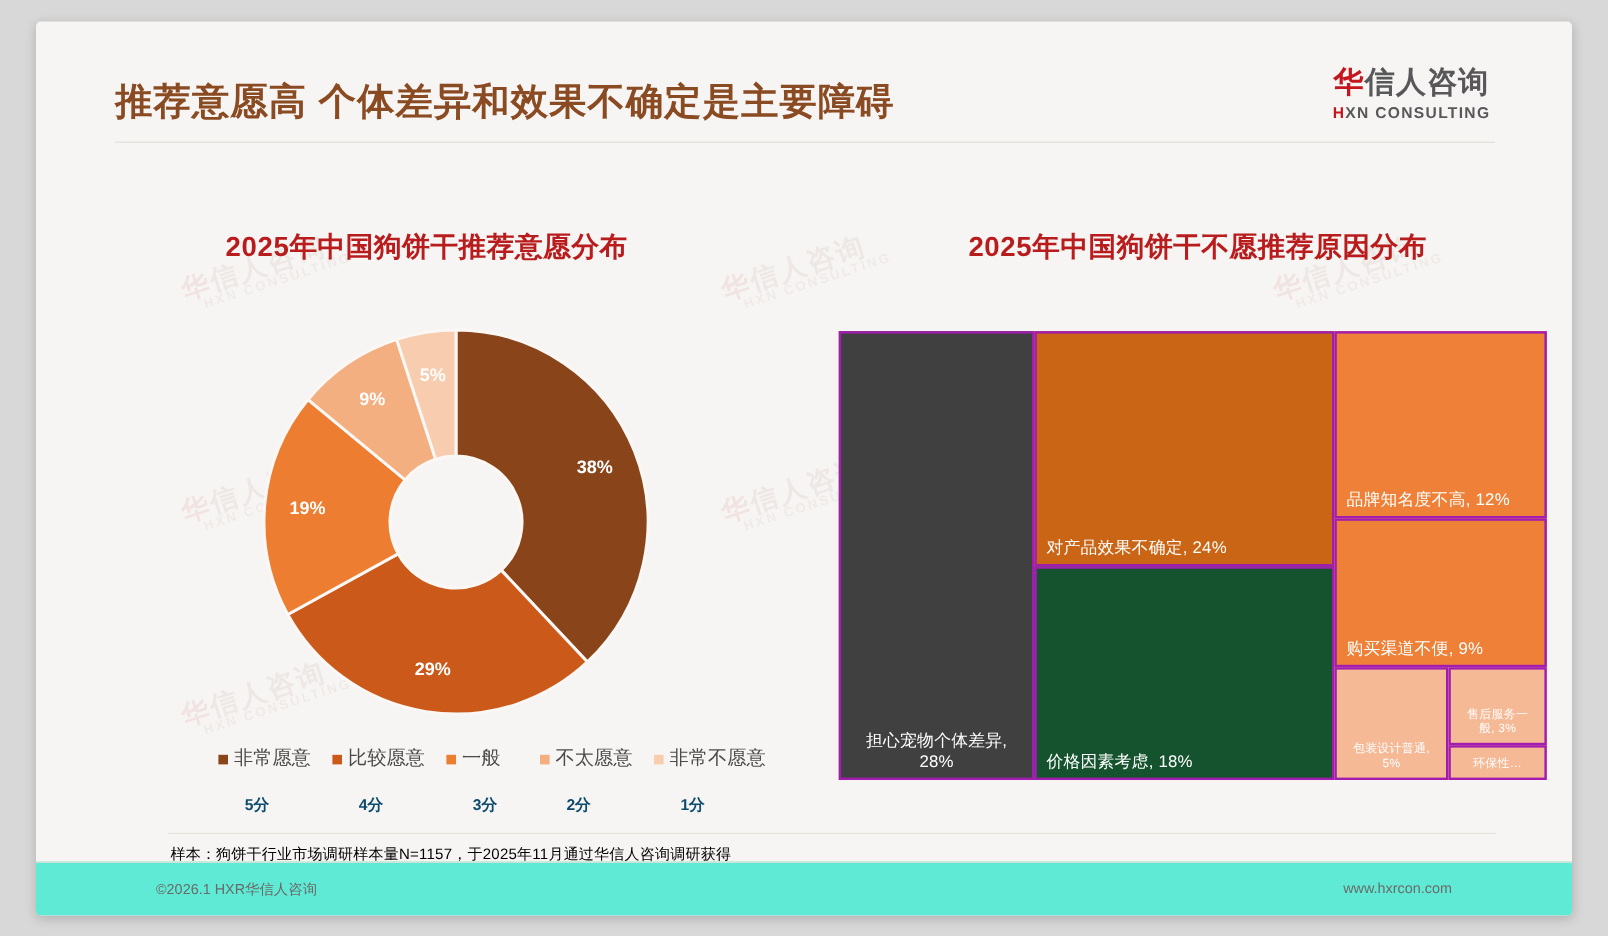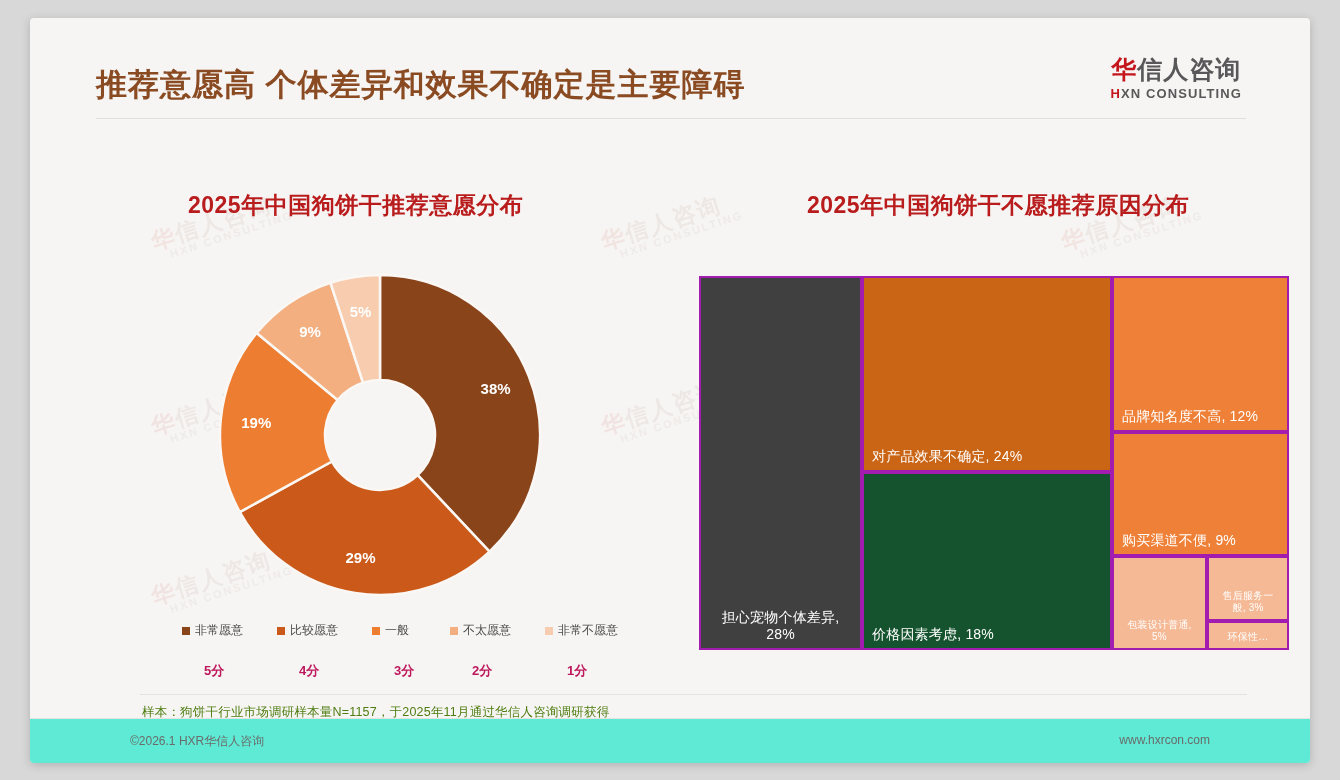--- a/index.html
+++ b/index.html
@@ -142,36 +142,36 @@
     align-items: center;
     white-space: nowrap;
   }
   .legend-swatch {
     width: 8px;
     height: 8px;
     margin-right: 5px;
     flex: 0 0 auto;
   }
   .legend-label {
-    font-size: 12px;
+    font-size: 16px;
     color: #4a4a4a;
   }
   .scores {
     position: absolute;
     left: 152px;
     top: 644px;
     width: 470px;
     height: 20px;
   }
   .score {
     position: absolute;
     top: 0;
     font-size: 13px;
     font-weight: 700;
-    color: #be185d;
+    color: #0c4a6e;
     white-space: nowrap;
   }
 
   
   .treemap {
     position: absolute;
     left: 669px;
     top: 258px;
     width: 590px;
     height: 374px;
@@ -205,21 +205,21 @@
     top: 676px;
     width: 1107px;
     height: 1px;
     background: #e6e2dd;
   }
   .footnote {
     position: absolute;
     left: 112px;
     top: 686px;
     font-size: 12.5px;
-    color: #4d7c0f;
+    color: #000000;
     letter-spacing: 0.2px;
   }
   .footer-bar {
     position: absolute;
     left: 0;
     bottom: 0;
     width: 100%;
     height: 44px;
     background: #5eead4;
     border-top: 1px solid #e6e2dd;

